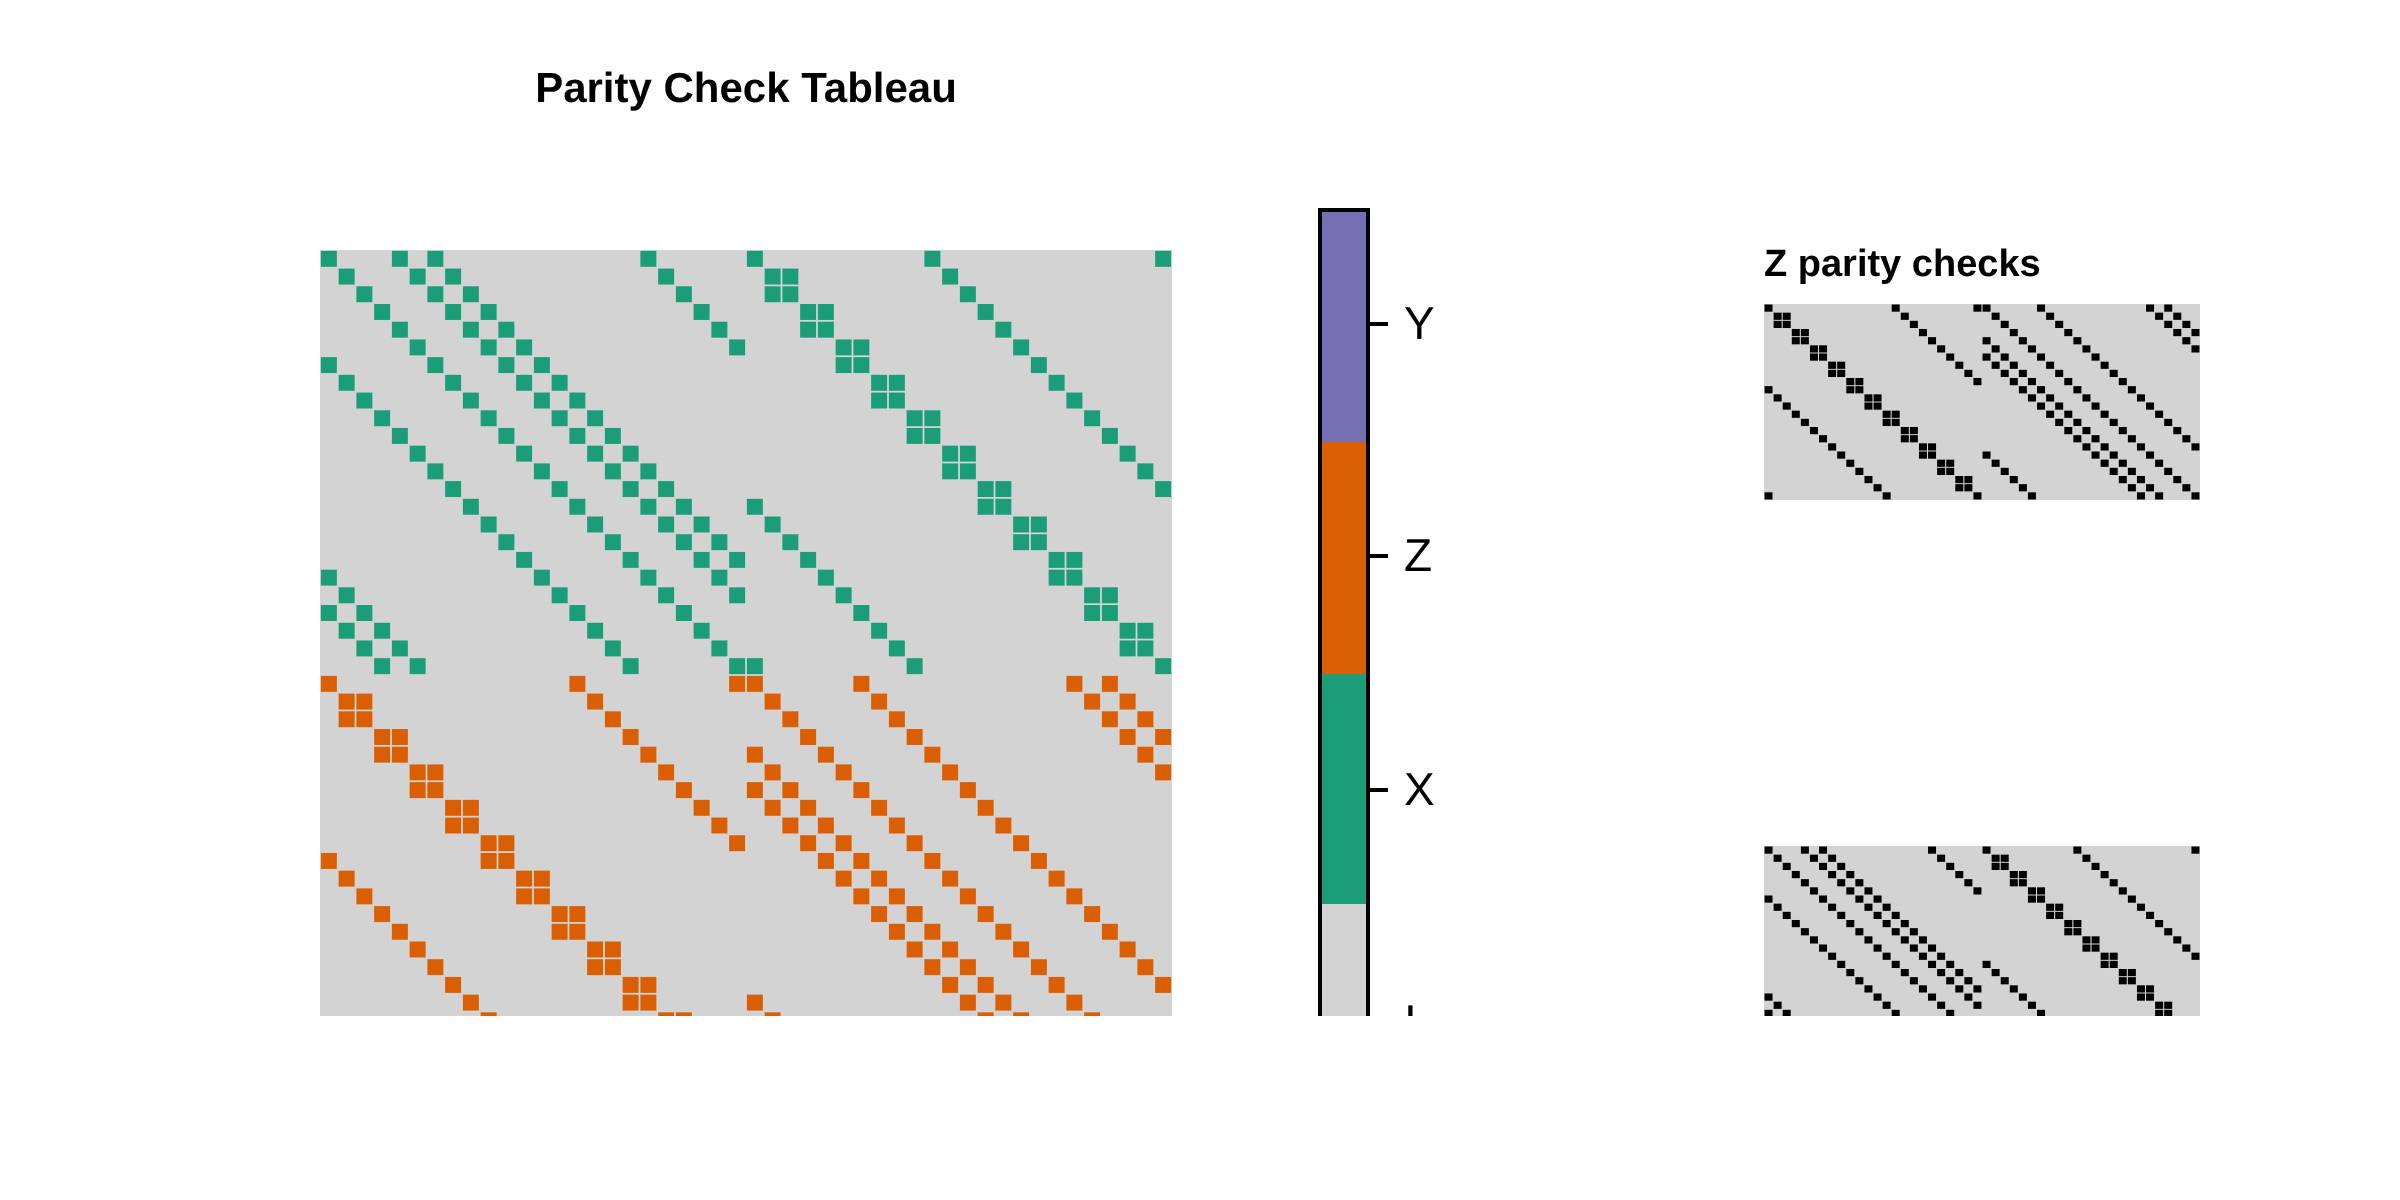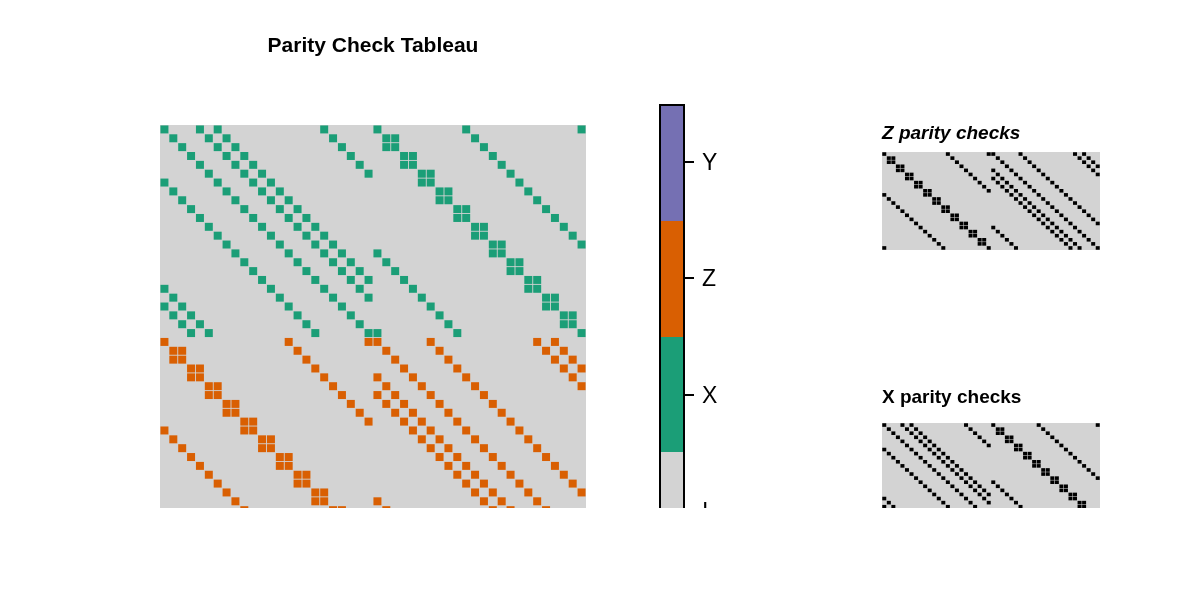--- a/index.html
+++ b/index.html
@@ -12,21 +12,21 @@
     text-align:center;font-weight:bold;font-size:21px;line-height:30px;
   }
   .matrix-svg{position:absolute;display:block;}
   #main-matrix{left:160px;top:125px;width:426px;height:425px;}
   #z-matrix{left:882px;top:152px;width:218px;height:98px;}
   #x-matrix{left:882px;top:423px;width:218px;height:98px;}
   .subplot-title{
     position:absolute;left:882px;width:240px;
     font-weight:bold;font-size:19px;line-height:22px;text-align:left;
   }
-  #z-title{top:122px;font-style:italic;}
+  #z-title{top:122px;}
   #x-title{top:386px;}
   .colorbar-wrap{position:absolute;left:659px;top:104px;width:26px;height:465px;}
   .colorbar-bar{
     position:absolute;left:0;top:0;width:100%;height:100%;
     border:2px solid #000;box-sizing:border-box;
   }
   .cb-seg{width:100%;}
   .cb-tick{position:absolute;left:26px;width:9px;height:2px;background:#000;}
   .cb-label{
     position:absolute;left:43px;font-size:23px;line-height:23px;
@@ -567,21 +567,20 @@
       <rect x="46.06" y="22.06" width="0.88" height="0.88" fill="#000000"></rect>
       <rect x="0.06" y="23.06" width="0.88" height="0.88" fill="#000000"></rect>
       <rect x="13.06" y="23.06" width="0.88" height="0.88" fill="#000000"></rect>
       <rect x="23.06" y="23.06" width="0.88" height="0.88" fill="#000000"></rect>
       <rect x="29.06" y="23.06" width="0.88" height="0.88" fill="#000000"></rect>
       <rect x="41.06" y="23.06" width="0.88" height="0.88" fill="#000000"></rect>
       <rect x="43.06" y="23.06" width="0.88" height="0.88" fill="#000000"></rect>
       <rect x="47.06" y="23.06" width="0.88" height="0.88" fill="#000000"></rect>
     </svg>
 
-  <div id="x-title" class="subplot-title">X parity checks</div>
   <svg id="x-matrix" class="matrix-svg" viewBox="0 0 48 24" preserveAspectRatio="none">
       <rect x="0" y="0" width="48" height="24" fill="#d3d3d3"></rect>
       <rect x="0.06" y="0.06" width="0.88" height="0.88" fill="#000000"></rect>
       <rect x="4.06" y="0.06" width="0.88" height="0.88" fill="#000000"></rect>
       <rect x="6.06" y="0.06" width="0.88" height="0.88" fill="#000000"></rect>
       <rect x="18.06" y="0.06" width="0.88" height="0.88" fill="#000000"></rect>
       <rect x="24.06" y="0.06" width="0.88" height="0.88" fill="#000000"></rect>
       <rect x="34.06" y="0.06" width="0.88" height="0.88" fill="#000000"></rect>
       <rect x="47.06" y="0.06" width="0.88" height="0.88" fill="#000000"></rect>
       <rect x="1.06" y="1.06" width="0.88" height="0.88" fill="#000000"></rect>

